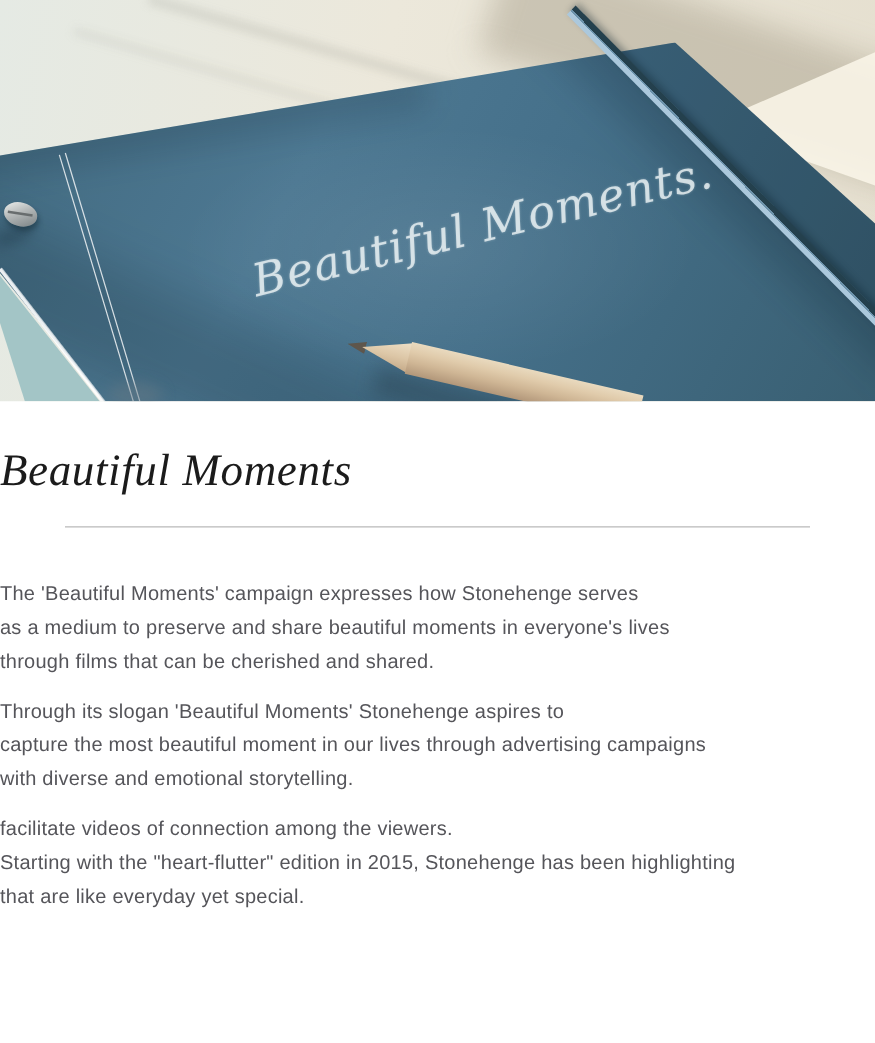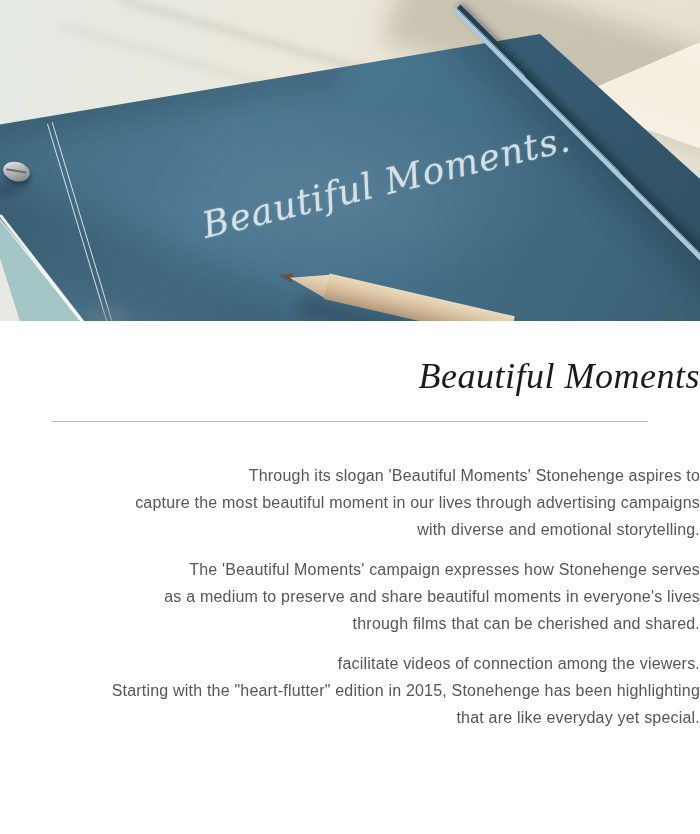--- a/index.html
+++ b/index.html
@@ -77,21 +77,21 @@
                    clip-path:polygon(0 50%,100% 0,100% 100%);}
   .pencil-cone{left:12px;top:0;width:42px;height:26px;
                background:linear-gradient(180deg,#efe1c8 0%,#dcc6a6 55%,#c3a887 100%);
                clip-path:polygon(0 50%,100% 0,100% 100%);}
   .pencil-body{left:50px;top:0;width:190px;height:26px;
                background:linear-gradient(180deg,#e9dabf 0%,#e0cbab 30%,#cfb695 62%,#b2977a 100%);}
   .hero-blob{left:86px;top:306px;width:44px;height:20px;border-radius:50%;
              background:rgba(100,120,132,0.5);filter:blur(5px);}
 
   
-  .content{text-align:right;color:#54545
+  .content{text-align:left;color:#54545
 
 6;}
   .title{margin:37px 0 0 0;font-family:"Liberation Serif",serif;font-style:italic;font-weight:400;
          font-size:36px;line-height:1;color:#1b1b1b;letter-spacing:0.5px;}
   .divider{width:596px;margin:27px auto 0 auto;border:none;border-top:1px solid #b9b9b9;height:0;}
   .paragraphs{margin-top:40px;}
   .para{margin:0 0 13px 0;}
   .line{font-size:16px;line-height:27px;color:#55555a;letter-spacing:0.2px;}
 </style>
 </head>
@@ -134,28 +134,28 @@
     </div>
     <div class="hero-blob"></div>
   </div>
 
   <div class="content">
     <h1 class="title">Beautiful Moments</h1>
     <hr class="divider">
 
     <div class="paragraphs">
       <div class="para">
+        <div class="line">The 'Beautiful Moments' campaign expresses how Stonehenge serves</div>
+        <div class="line">as a medium to preserve and share beautiful moments in everyone's lives</div>
+        <div class="line">through films that can be cherished and shared.</div>
+      </div>
+      <div class="para">
         <div class="line">Through its slogan 'Beautiful Moments' Stonehenge aspires to</div>
         <div class="line">capture the most beautiful moment in our lives through advertising campaigns</div>
         <div class="line">with diverse and emotional storytelling.</div>
-      </div>
-      <div class="para">
-        <div class="line">The 'Beautiful Moments' campaign expresses how Stonehenge serves</div>
-        <div class="line">as a medium to preserve and share beautiful moments in everyone's lives</div>
-        <div class="line">through films that can be cherished and shared.</div>
       </div>
       <div class="para">
         <div class="line">facilitate videos of connection among the viewers.</div>
         <div class="line">Starting with the "heart-flutter" edition in 2015, Stonehenge has been highlighting</div>
         <div class="line">that are like everyday yet special.</div>
       </div>
     </div>
   </div>
 
 </div>

